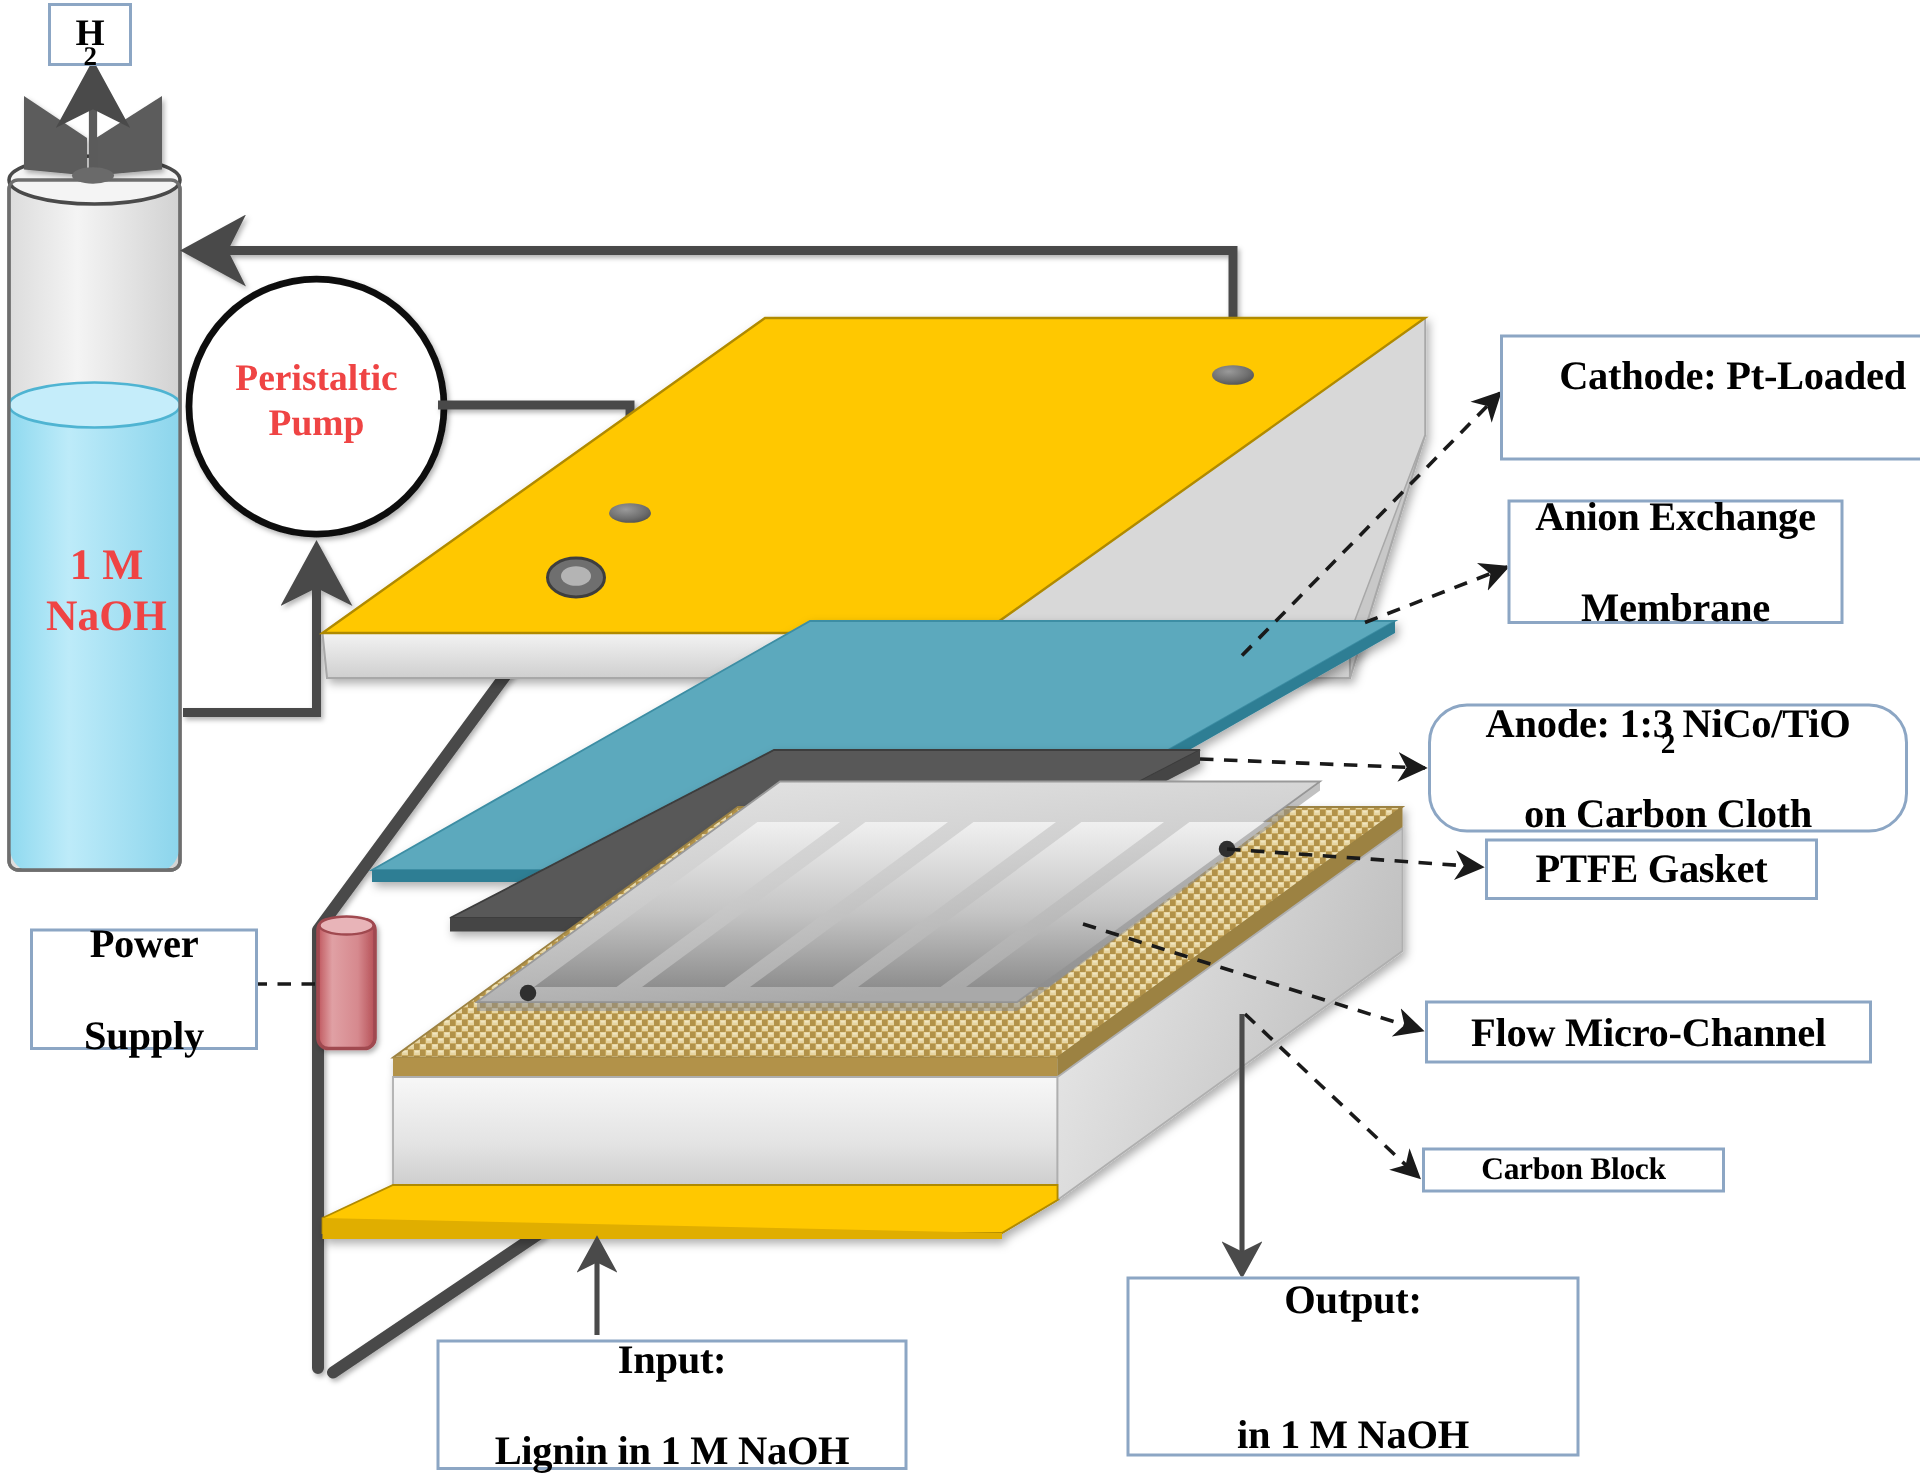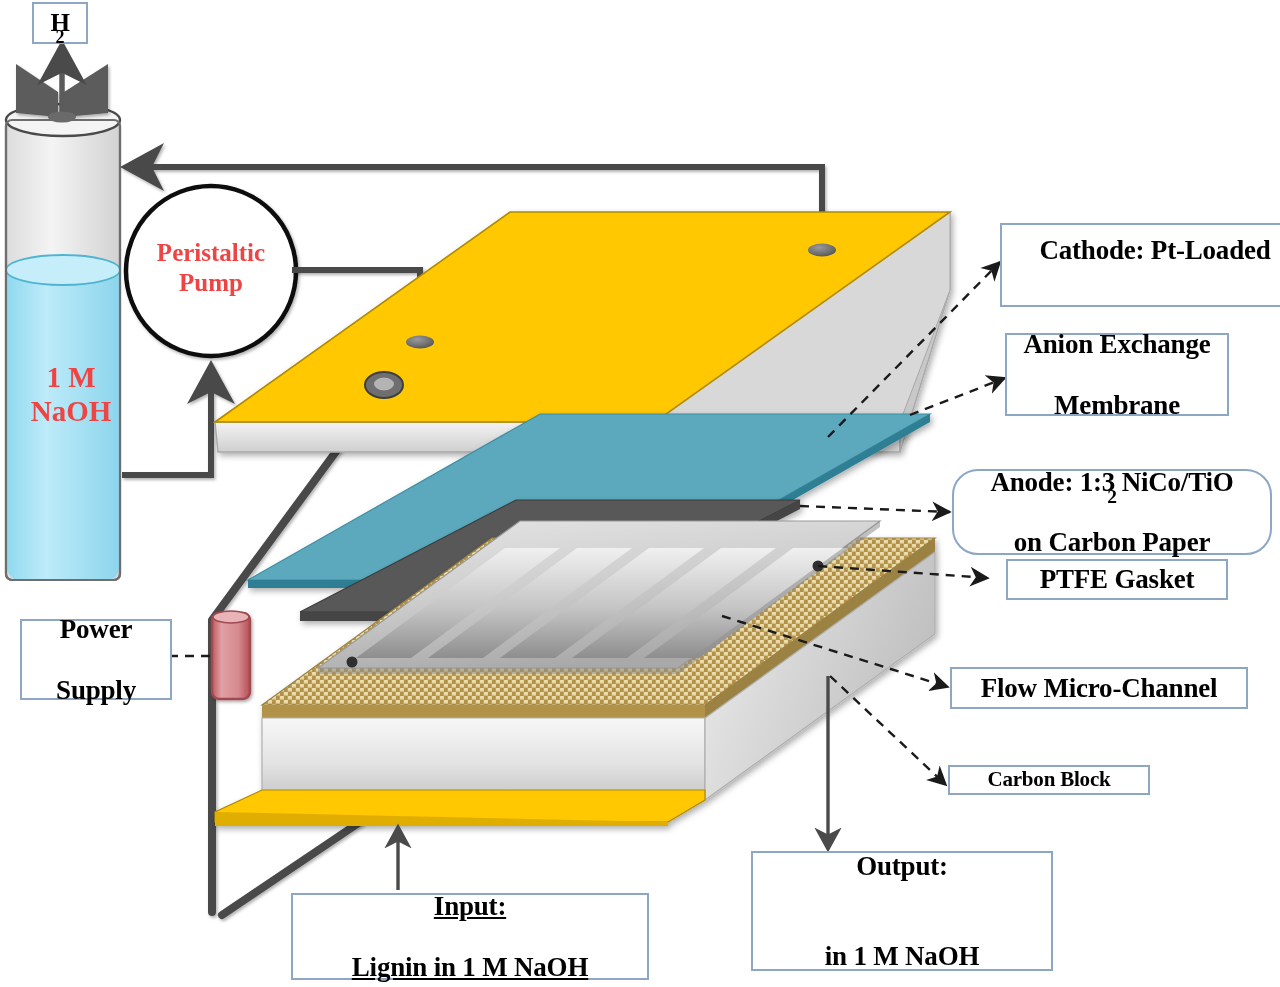--- a/index.html
+++ b/index.html
@@ -27,24 +27,24 @@
     line-height:1.12;
     letter-spacing:-0.2px;
   }
   .callout span{display:block;width:100%;}
   .sub{font-size:0.72em;vertical-align:sub;line-height:0;}
   #lbl-h2{left:32px;top:2px;width:56px;height:42px;font-size:25px;}
   #lbl-power{left:20px;top:619px;width:152px;height:81px;font-size:27px;}
   #lbl-cathode{left:1000px;top:223px;width:310px;height:84px;font-size:27px;}
   #lbl-membrane{left:1005px;top:333px;width:224px;height:83px;font-size:27px;}
   #lbl-anode{left:952px;top:469px;width:320px;height:86px;font-size:27px;border-radius:26px;}
-  #lbl-ptfe{left:990px;top:559px;width:222px;height:41px;font-size:27px;margin-left:16px;}
+  #lbl-ptfe{left:990px;top:559px;width:222px;height:41px;font-size:27px;}
   #lbl-flow{left:950px;top:667px;width:298px;height:42px;font-size:27px;}
   #lbl-carbon{left:948px;top:765px;width:202px;height:30px;font-size:21px;}
-  #lbl-input{left:291px;top:893px;width:358px;height:87px;font-size:27px;text-decoration:underline;}
+  #lbl-input{left:291px;top:893px;width:314px;height:87px;font-size:27px;}
   #lbl-output{left:751px;top:851px;width:302px;height:120px;font-size:27px;}
   .vtxt{
     position:absolute;text-align:center;font-weight:bold;color:#ef4444;
     font-family:"Liberation Serif", serif;pointer-events:none;
   }
   #txt-naoh{left:16px;top:360px;width:110px;font-size:29px;line-height:1.18;}
   #txt-pump{left:131px;top:238px;width:160px;font-size:25px;line-height:1.18;}
 </style>
 </head>
 <body>
@@ -288,21 +288,21 @@
   <div class="callout" id="lbl-membrane">
     <span>
       <span>Anion Exchange</span><br>
       <span>Membrane</span>
     </span>
   </div>
 
   <div class="callout" id="lbl-anode">
     <span>
       <span>Anode: 1:3 NiCo/TiO</span><span class="sub">2</span><br>
-      <span>on Carbon Paper</span>
+      <span>on Carbon Cloth</span>
     </span>
   </div>
 
   <div class="callout" id="lbl-ptfe">
     <span>PTFE Gasket</span>
   </div>
 
   <div class="callout" id="lbl-flow">
     <span>Flow Micro-Channel</span>
   </div>

